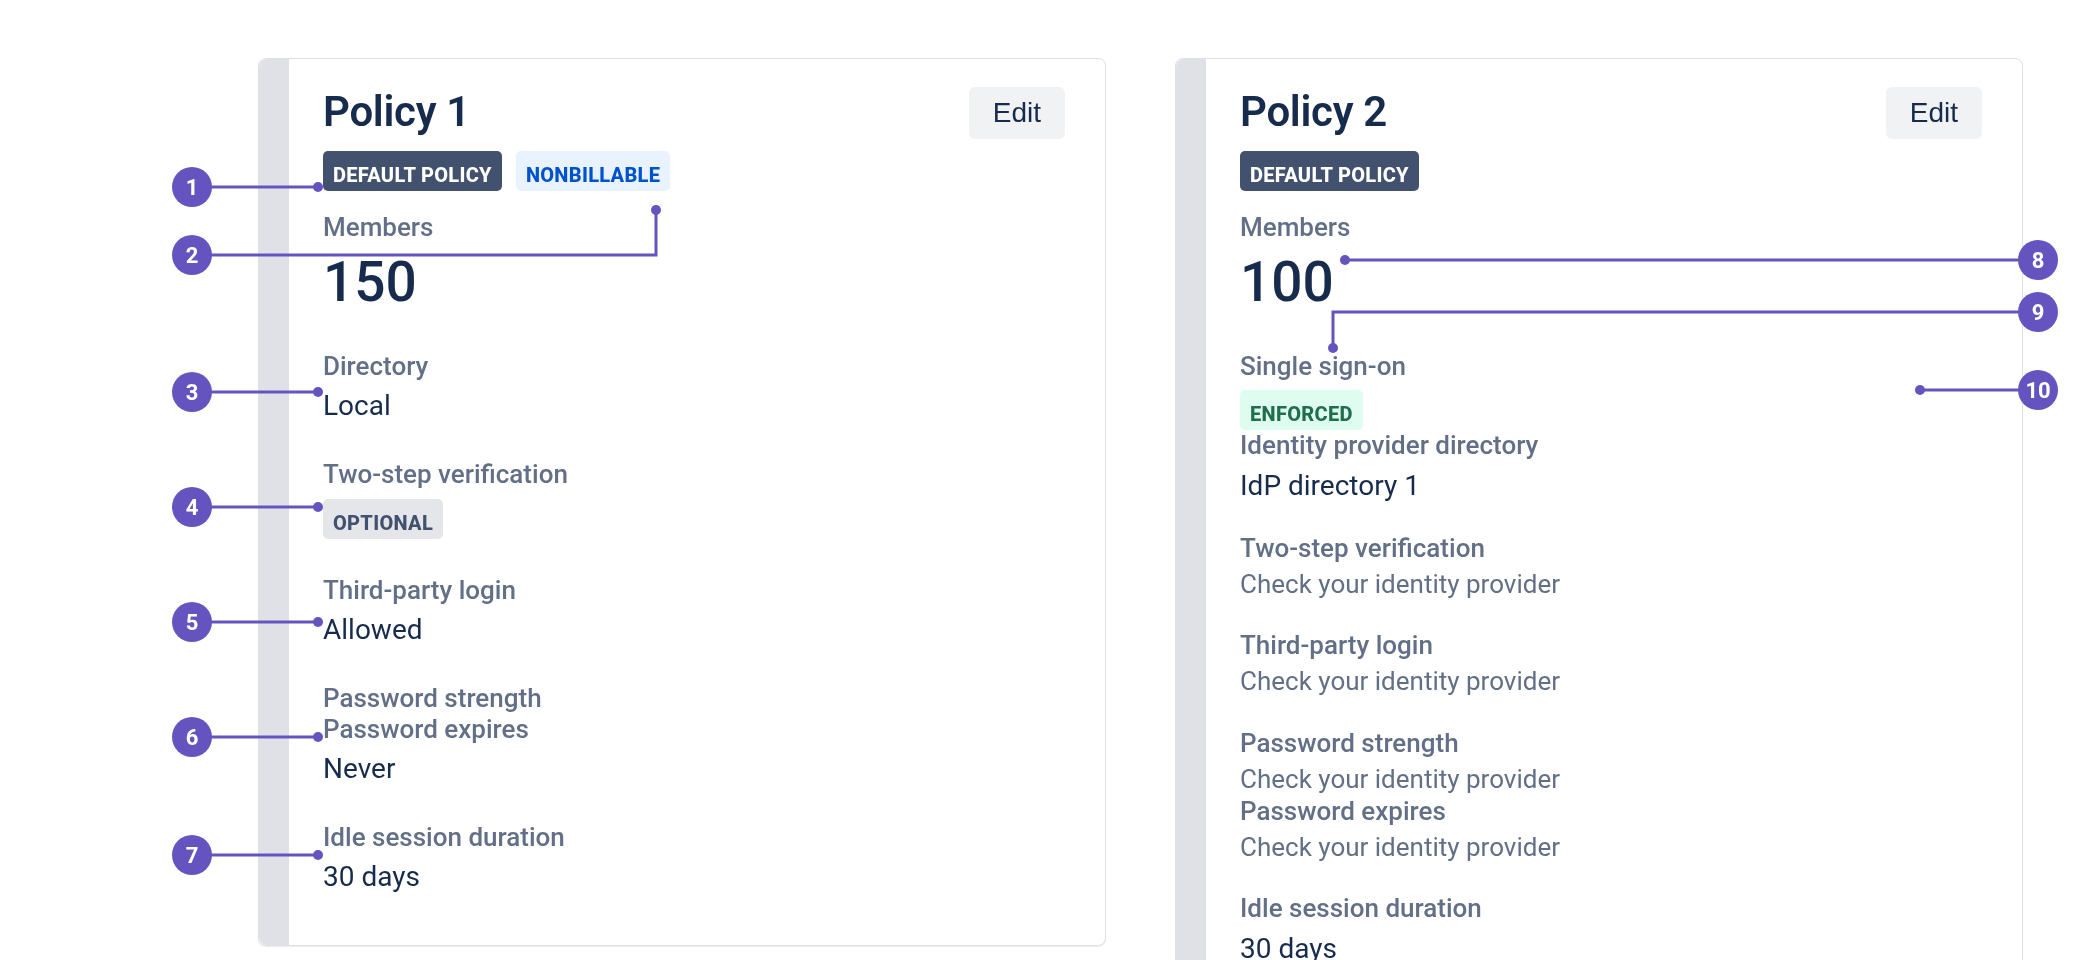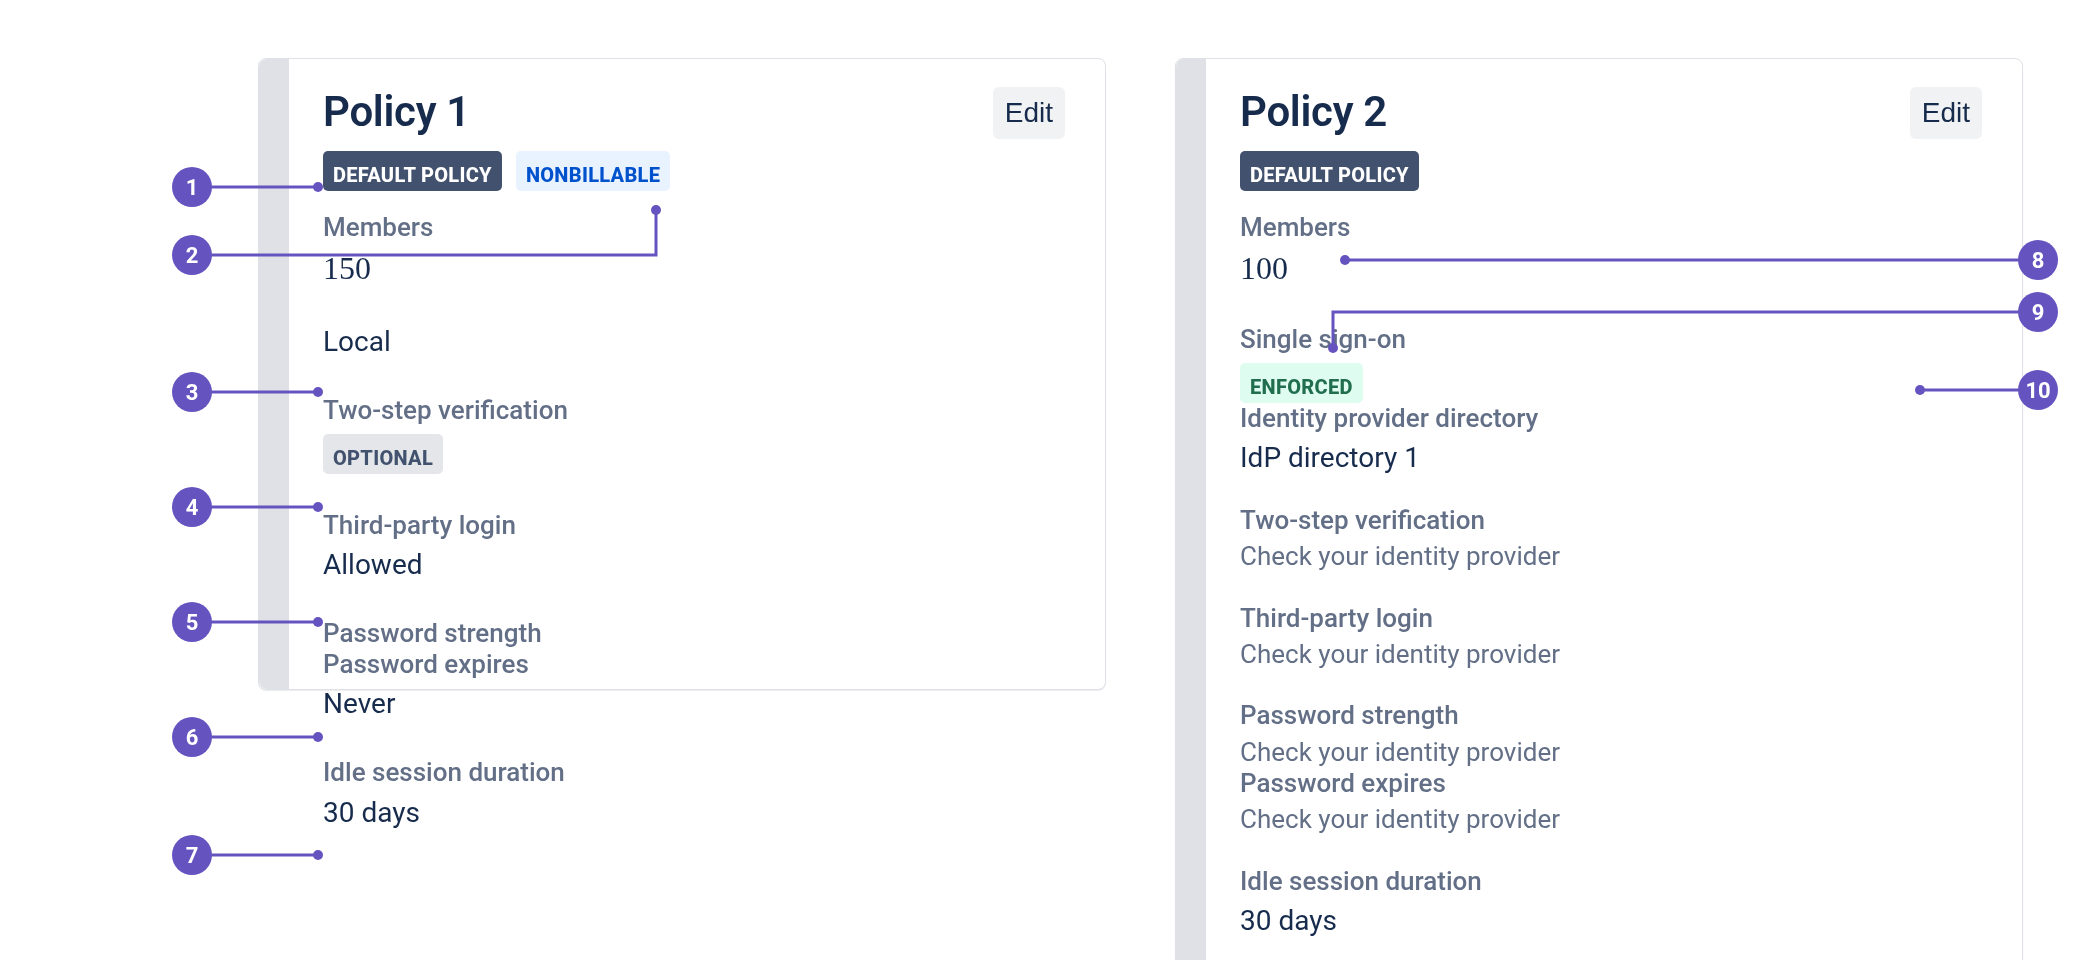--- a/index.html
+++ b/index.html
@@ -61,21 +61,21 @@
     font-size: 42px;
     font-weight: 650;
     letter-spacing: -0.3px;
     margin: 0;
     color: var(--text-dark);
   }
   .edit-btn {
     background: var(--btn-bg);
     border: none;
     border-radius: 6px;
-    padding: 12px 12px;
+    padding: 12px 24px;
     font-size: 28px;
     font-weight: 500;
     color: var(--text-dark);
     cursor: pointer;
     line-height: 1;
   }
   .badges { margin-top: 12px; display: flex; gap: 14px; flex-wrap: wrap; }
   .badge {
     display: inline-block;
     padding: 12px 10px 4px 10px;
@@ -84,21 +84,21 @@
     font-weight: 800;
     letter-spacing: 0.3px;
     line-height: 1.2;
   }
   .badge-dark  { background: var(--badge-dark-bg);  color: var(--badge-dark-text); }
   .badge-blue  { background: var(--badge-blue-bg);  color: var(--badge-blue-text); }
   .badge-gray  { background: var(--badge-gray-bg);  color: var(--badge-gray-text); }
   .badge-green { background: var(--badge-green-bg); color: var(--badge-green-text); }
 
   .section-label { font-size: 26px; color: var(--text-muted); font-weight: 500; line-height: 1.2; }
-  .big-value { font-size: 32px; font-weight: 500; color: var(--text-dark); line-height: 1.2; margin-top: 6px; font-family: Liberation Serif, serif; }
+  .big-value { font-size: 55px; font-weight: 500; color: var(--text-dark); line-height: 1.2; margin-top: 6px; }
   .value { font-size: 28px; font-weight: 400; color: var(--text-dark); margin-top: 6px; line-height: 1.25; }
   .value-muted { font-size: 26px; font-weight: 400; color: var(--text-muted); margin-top: 4px; line-height: 1.25; }
 
   .block { margin-top: 36px; }
   .block.sm { margin-top: 30px; }
   .block.first { margin-top: 21px; }
 
   .two-col { display: flex; gap: 0; flex-direction: column; }
   .two-col .col { flex: 0 0 50%; }
 
@@ -115,38 +115,39 @@
   }
   svg.leaders { position:absolute; left:0; top:0; width:2080px; height:960px; pointer-events:none; z-index:4; }
   svg.leaders path, svg.leaders line { stroke: var(--anno); stroke-width: 3; fill: none; stroke-linecap: round; }
   svg.leaders circle { fill: var(--anno); }
 </style>
 </head>
 <body>
 
 <div class="stage">
 
-  <div class="card" style="left:258px; top:58px; height:632px;">
+  <div class="card" style="left:258px; top:58px; height:888px;">
     <div class="card-left-strip"></div>
     <div class="card-inner">
       <div class="card-head">
         <h2 class="title">Policy 1</h2>
         <button class="edit-btn">Edit</button>
       </div>
       <div class="badges">
         <span class="badge badge-dark">DEFAULT POLICY</span>
         <span class="badge badge-blue">NONBILLABLE</span>
       </div>
 
       <div class="block first">
         <div class="section-label">Members</div>
         <div class="big-value">150</div>
       </div>
 
       <div class="block">
+        <div class="section-label">Directory</div>
         <div class="value">Local</div>
       </div>
 
       <div class="block">
         <div class="section-label">Two-step verification</div>
         <div style="margin-top:8px;">
           <span class="badge badge-gray">OPTIONAL</span>
         </div>
       </div>
 

